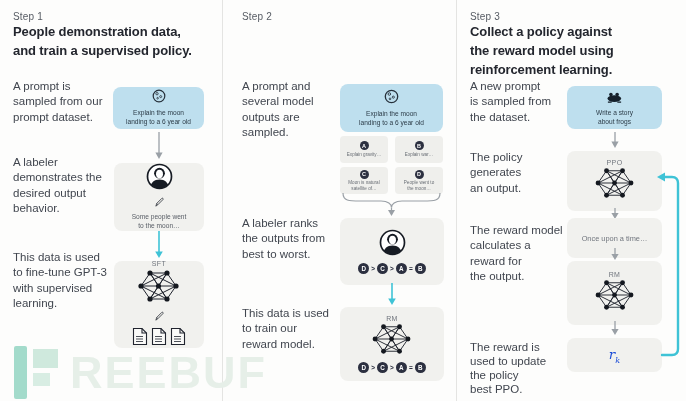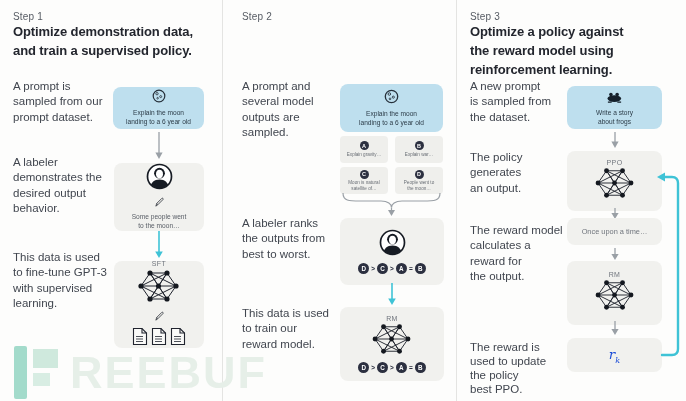--- a/index.html
+++ b/index.html
@@ -41,21 +41,21 @@
 </style>
 </head>
 <body>
 
 <div id="canvas">
 
   <div class="divider" style="left:222px"></div>
   <div class="divider" style="left:456px"></div>
 
   <div class="step-label" style="left:13px;top:5px">Step 1</div>
-  <div class="title" style="left:13px;top:22px;width:208px">Optimize demonstration data,
+  <div class="title" style="left:13px;top:22px;width:208px">People demonstration data,
 and train a supervised policy.</div>
   <div class="txt" style="left:13px;top:79px">A prompt is
 sampled from our
 prompt dataset.</div>
   <div class="txt" style="left:13px;top:155px">A labeler
 demonstrates the
 desired output
 behavior.</div>
   <div class="txt" style="left:13px;top:250px">This data is used
 to fine-tune GPT-3
@@ -273,21 +273,21 @@
       <span class="rs">&gt;</span>
       <div class="rc">C</div>
       <span class="rs">&gt;</span>
       <div class="rc">A</div>
       <span class="rs">=</span>
       <div class="rc">B</div>
     </div>
   </div>
 
   <div class="step-label" style="left:470px;top:5px">Step 3</div>
-  <div class="title" style="left:470px;top:22px;width:212px">Optimize a policy against
+  <div class="title" style="left:470px;top:22px;width:212px">Collect a policy against
 the reward model using
 reinforcement learning.</div>
   <div class="txt" style="left:470px;top:79px">A new prompt
 is sampled from
 the dataset.</div>
   <div class="txt" style="left:470px;top:150px">The policy
 generates
 an output.</div>
   <div class="txt" style="left:470px;top:223px">The reward model
 calculates a
@@ -340,21 +340,21 @@
     </span>
   </div>
 
   <div class="arrow" style="left:610px;top:206px">
     <svg width="10" height="12">
         <line x1="5" y1="0" x2="5" y2="5.5" stroke="#9aa0a6" stroke-width="1.3"></line>
         <polygon points="1.4,5 8.6,5 5,11" fill="#9aa0a6"></polygon>
       </svg>
   </div>
 
-  <div class="box gray" style="left:567px;top:218px;width:95px;height:27px">
+  <div class="box gray" style="left:567px;top:218px;width:95px;height:40px">
     <div class="once-txt">Once upon a time…</div>
   </div>
 
   <div class="arrow" style="left:610px;top:247px">
     <svg width="10" height="13">
         <line x1="5" y1="0" x2="5" y2="6.5" stroke="#9aa0a6" stroke-width="1.3"></line>
         <polygon points="1.4,6 8.6,6 5,12" fill="#9aa0a6"></polygon>
       </svg>
   </div>
 

